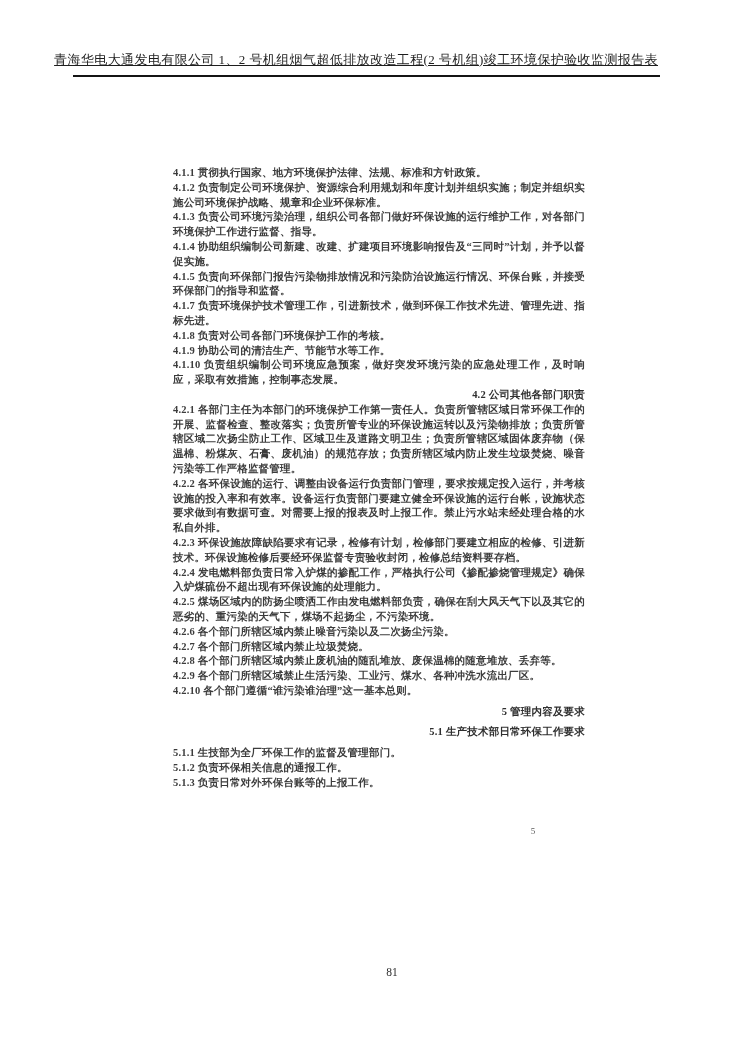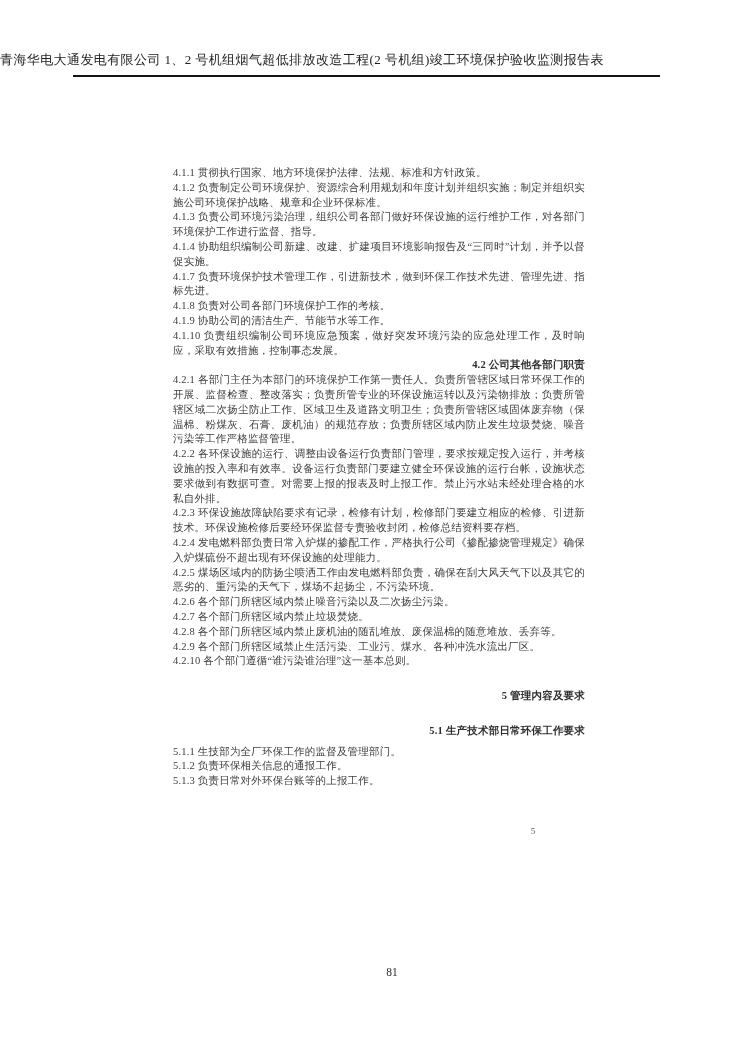--- a/index.html
+++ b/index.html
@@ -13,25 +13,26 @@
     height: 1060px;
     background: #ffffff;
     overflow: hidden;
     font-family: "Liberation Serif", "DejaVu Serif", serif;
   }
   .header-title {
     position: absolute;
     top: 51px;
     left: 0;
     width: 658px;
-    text-align: left;
+    text-align: right;
     font-size: 13px;
     letter-spacing: 0.4px;
     color: #1e1e1e;
     white-space: nowrap;
+    text-decoration: underline;
   }
   .header-rule {
     position: absolute;
     left: 73px;
     top: 75px;
     width: 587px;
     height: 2px;
     background: #141414;
   }
   .content {
@@ -39,28 +40,28 @@
     left: 173px;
     top: 166px;
     width: 412px;
     font-size: 10.5px;
     line-height: 14.8px;
     text-align: justify;
     color: #3c3c3c;
     letter-spacing: 0.2px;
     filter: blur(0.22px);
   }
-  .block { margin: 0; }
+  .block { margin: 0; font-weight: bold; }
   .heading {
     font-weight: bold;
     color: #2f2f2f;
     text-align: right;
   }
   .heading.spaced {
-    margin-top: 20px;
+    margin-top: 6px;
     margin-bottom: 6px;
   }
   .scan-page-num {
     position: absolute;
     left: 505px;
     top: 826px;
     width: 56px;
     text-align: center;
     font-size: 9px;
     color: #5a5a5a;
@@ -83,20 +84,21 @@
 
   <div class="header-title">青海华电大通发电有限公司 1、2 号机组烟气超低排放改造工程(2 号机组)竣工环境保护验收监测报告表</div>
 
   <div class="header-rule"></div>
 
   <div class="content" id="content">
       <div class="block para">4.1.1 贯彻执行国家、地方环境保护法律、法规、标准和方针政策。</div>
       <div class="block para">4.1.2 负责制定公司环境保护、资源综合利用规划和年度计划并组织实施；制定并组织实施公司环境保护战略、规章和企业环保标准。</div>
       <div class="block para">4.1.3 负责公司环境污染治理，组织公司各部门做好环保设施的运行维护工作，对各部门环境保护工作进行监督、指导。</div>
       <div class="block para">4.1.4 协助组织编制公司新建、改建、扩建项目环境影响报告及“三同时”计划，并予以督促实施。</div>
+      <div class="block para">4.1.5 负责向环保部门报告污染物排放情况和污染防治设施运行情况、环保台账，并接受环保部门的指导和监督。</div>
       <div class="block para">4.1.7 负责环境保护技术管理工作，引进新技术，做到环保工作技术先进、管理先进、指标先进。</div>
       <div class="block para">4.1.8 负责对公司各部门环境保护工作的考核。</div>
       <div class="block para">4.1.9 协助公司的清洁生产、节能节水等工作。</div>
       <div class="block para">4.1.10 负责组织编制公司环境应急预案，做好突发环境污染的应急处理工作，及时响应，采取有效措施，控制事态发展。</div>
       <div class="block heading">4.2 公司其他各部门职责</div>
       <div class="block para">4.2.1 各部门主任为本部门的环境保护工作第一责任人。负责所管辖区域日常环保工作的开展、监督检查、整改落实；负责所管专业的环保设施运转以及污染物排放；负责所管辖区域二次扬尘防止工作、区域卫生及道路文明卫生；负责所管辖区域固体废弃物（保温棉、粉煤灰、石膏、废机油）的规范存放；负责所辖区域内防止发生垃圾焚烧、噪音污染等工作严格监督管理。</div>
       <div class="block para">4.2.2 各环保设施的运行、调整由设备运行负责部门管理，要求按规定投入运行，并考核设施的投入率和有效率。设备运行负责部门要建立健全环保设施的运行台帐，设施状态要求做到有数据可查。对需要上报的报表及时上报工作。禁止污水站未经处理合格的水私自外排。</div>
       <div class="block para">4.2.3 环保设施故障缺陷要求有记录，检修有计划，检修部门要建立相应的检修、引进新技术。环保设施检修后要经环保监督专责验收封闭，检修总结资料要存档。</div>
       <div class="block para">4.2.4 发电燃料部负责日常入炉煤的掺配工作，严格执行公司《掺配掺烧管理规定》确保入炉煤硫份不超出现有环保设施的处理能力。</div>
       <div class="block para">4.2.5 煤场区域内的防扬尘喷洒工作由发电燃料部负责，确保在刮大风天气下以及其它的恶劣的、重污染的天气下，煤场不起扬尘，不污染环境。</div>

